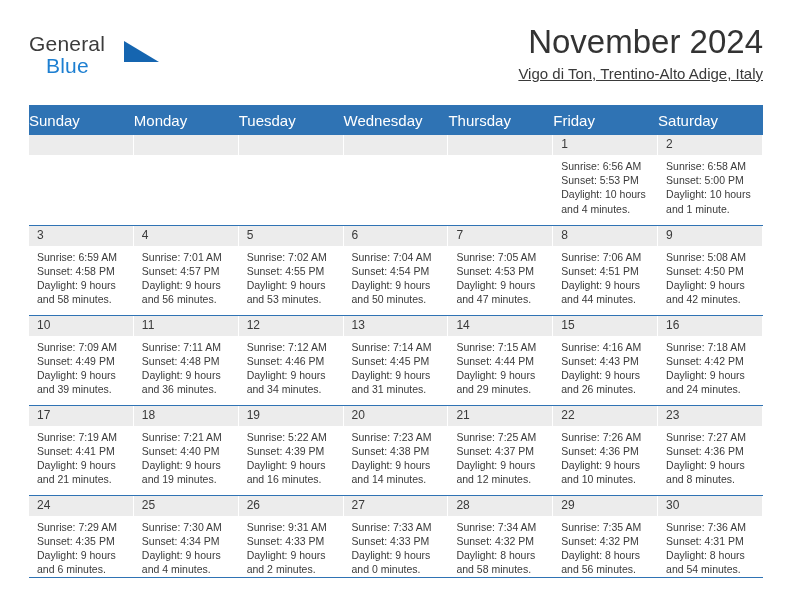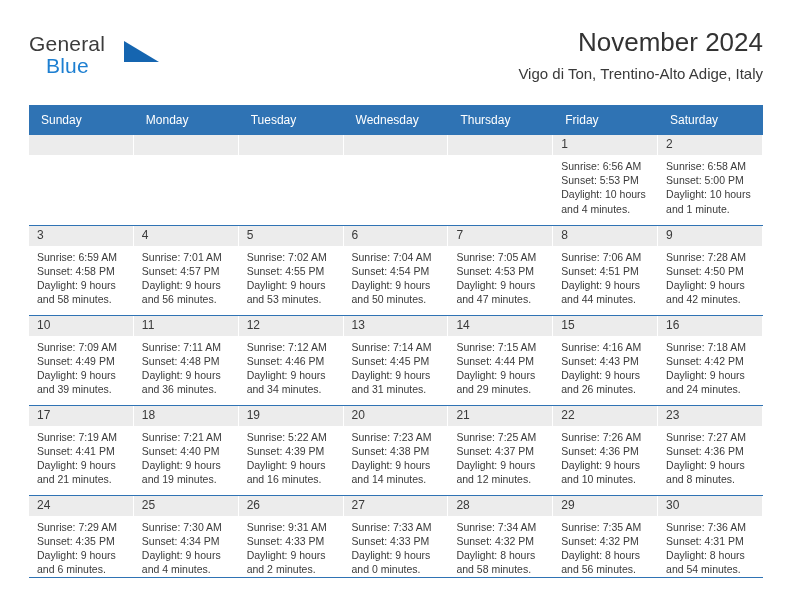--- a/index.html
+++ b/index.html
@@ -66,52 +66,53 @@
     border-top: 21px solid transparent;
   }
 
   .title-block {
     position: absolute;
     right: 0;
     top: 0;
     text-align: right;
   }
   .cal-title {
-    font-size: 26px;
+    font-size: 33px;
     font-weight: normal;
     color: #333333;
     line-height: 32px;
     white-space: nowrap;
   }
   .cal-subtitle {
     margin-top: 6px;
     font-size: 15px;
     font-weight: normal;
     color: #3a3a3a;
     line-height: 20px;
     white-space: nowrap;
+    text-decoration: underline;
   }
 
   
   .calendar {
     position: absolute;
     left: 29px;
     top: 105px;
     width: 734px;
     border-collapse: collapse;
     table-layout: fixed;
   }
 
   .calendar th {
     background: #2f73b4;
     color: #ffffff;
-    font-size: 12px;
+    font-size: 15px;
     font-weight: normal;
     text-align: left;
-    padding: 5px 0 5px 12px;
+    padding: 5px 0 5px 0;
     height: 20px;
     vertical-align: middle;
     border: 0;
     margin-top: 40px;
   }
 
   .week-row {
     height: 90px;
   }
   .week-row.last {
@@ -273,21 +274,21 @@
             <div class="cell-body">
               <div>Sunrise: 7:06 AM</div>
               <div>Sunset: 4:51 PM</div>
               <div>Daylight: 9 hours</div>
               <div>and 44 minutes.</div>
             </div>
           </td>
           <td>
             <div class="daynum">9</div>
             <div class="cell-body">
-              <div>Sunrise: 7:28 AM</div>
+              <div>Sunrise: 5:08 AM</div>
               <div>Sunset: 4:50 PM</div>
               <div>Daylight: 9 hours</div>
               <div>and 42 minutes.</div>
             </div>
           </td>
         </tr>
         <tr class="week-row">
           <td>
             <div class="daynum">10</div>
             <div class="cell-body">

